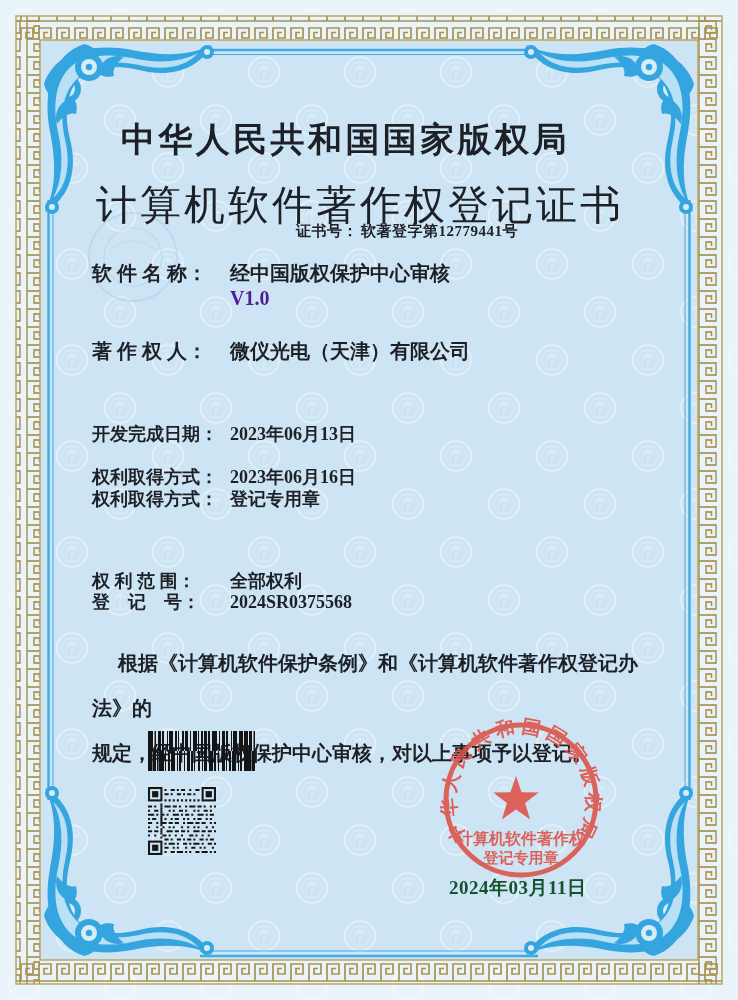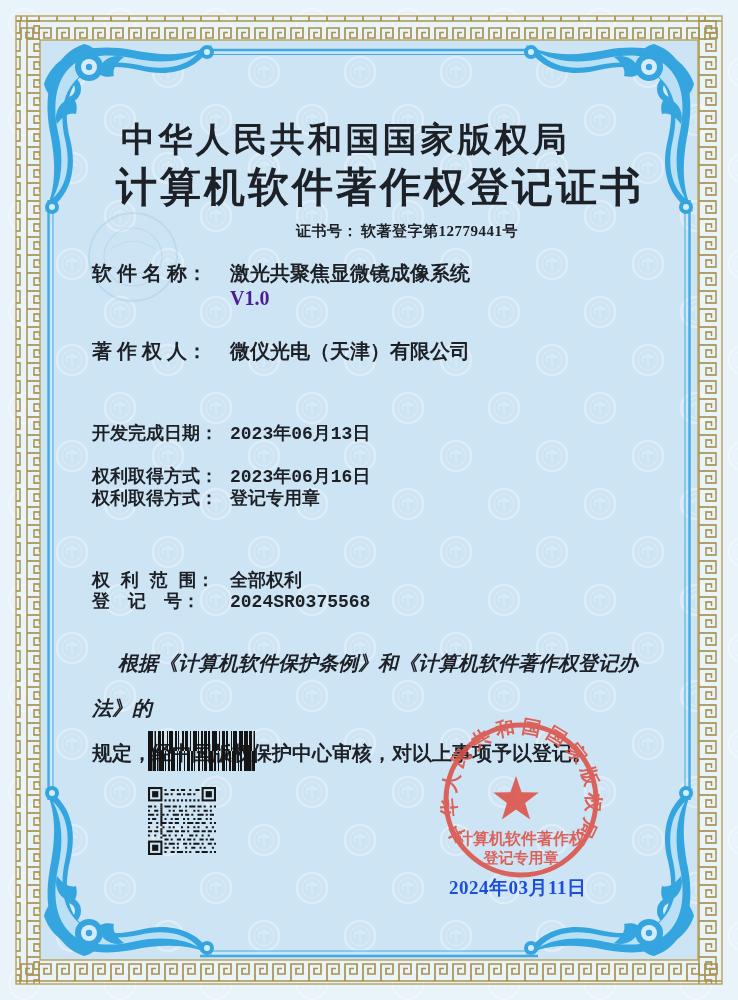--- a/index.html
+++ b/index.html
@@ -5,40 +5,40 @@
   html,body{margin:0;padding:0;}
   body{
     width:738px;height:1000px;position:relative;overflow:hidden;
     background:#e9f3fa;
     font-family:"Liberation Serif","DejaVu Serif",serif;
   }
   .cert{position:absolute;left:0;top:0;width:598px;height:1000px;}
   svg.deco{position:absolute;left:0;top:0;z-index:0;}
   .txt{position:absolute;color:#1d2026;z-index:2;white-space:nowrap;}
   .issuer{left:121px;top:117px;font-size:34px;font-weight:bold;letter-spacing:3.4px;}
-  .doctitle{left:96px;top:160px;font-size:41px;font-weight:bold;letter-spacing:3px;margin-left:20px;}
+  .doctitle{left:96px;top:178px;font-size:41px;font-weight:normal;letter-spacing:3px;}
   .certno{top:222px;right:80px;font-size:15px;font-weight:bold;letter-spacing:.5px;}
   .certno .cv{margin-left:3px;}
   .row{position:absolute;left:92px;z-index:2;color:#1d2026;font-weight:bold;white-space:nowrap;line-height:1.15;}
   .row .fval{position:absolute;left:138px;top:0;}
   .rowL{font-size:20px;}
-  .rowS{font-size:18px;font-family:Liberation Mono, monospace;}
+  .rowS{font-size:18px;}
   .r0{top:262px}.v2{position:absolute;left:230px;top:287px;font-size:20px;font-weight:bold;color:#4c1d95;z-index:2;}
   .r1{top:340px}.r2{top:424px}.r3{top:467px}.r4{top:489px}.r5{top:571px}.r6{top:592px}
   .stmt{position:absolute;left:92px;top:641px;width:572px;z-index:2;color:#1d2026;
         font-size:20px;font-weight:bold;line-height:45px;}
-  .stmt .l1{text-indent:26px;font-style:italic;}
+  .stmt .l1{text-indent:26px;}
   .wm{position:absolute;left:224px;top:449px;z-index:3;font-size:58px;font-weight:bold;
       letter-spacing:1px;color:rgba(95,101,112,.82);white-space:nowrap;}
   .bc{position:absolute;left:148px;top:731px;z-index:2;}
   .qr{position:absolute;left:148px;top:787px;z-index:2;}
   .seal{position:absolute;left:438px;top:717px;z-index:4;}
   .sealring{letter-spacing:5.2px;}
   .idate{position:absolute;left:449px;top:875px;z-index:3;font-size:19px;font-weight:bold;
-         letter-spacing:.5px;color:#1d4ed8;}
+         letter-spacing:.5px;color:#14532d;}
 </style>
 </head>
 <body>
 
 <div class="cert">
 
   <svg class="deco" width="738" height="1000" viewBox="0 0 738 1000">
     <defs>
       <pattern id="gkh" width="18" height="24" patternUnits="userSpaceOnUse">
         <path d="M0,21 H18 M3,21 V4 H15 V14 H8 V8.5 H12" fill="none" stroke="#a8924e" stroke-width="1.7"></path>
@@ -113,21 +113,21 @@
   </svg>
 
   <div class="txt issuer">中华人民共和国国家版权局</div>
   <div class="txt doctitle">计算机软件著作权登记证书</div>
   <div class="txt certno">
     <span>证书号：</span><span class="cv">软著登字第12779441号</span>
   </div>
 
   <div class="row rowL r0">
     <span class="flabel">软 件 名 称：</span>
-    <span class="fval">激光共聚焦显微镜成像系统</span>
+    <span class="fval">经中国版权保护中心审核</span>
   </div>
   <div class="v2">V1.0</div>
 
   <div class="row rowL r1">
     <span class="flabel">著 作 权 人：</span>
     <span class="fval">微仪光电（天津）有限公司</span>
   </div>
 
   <div class="row rowS r2">
     <span class="flabel">开发完成日期：</span>

